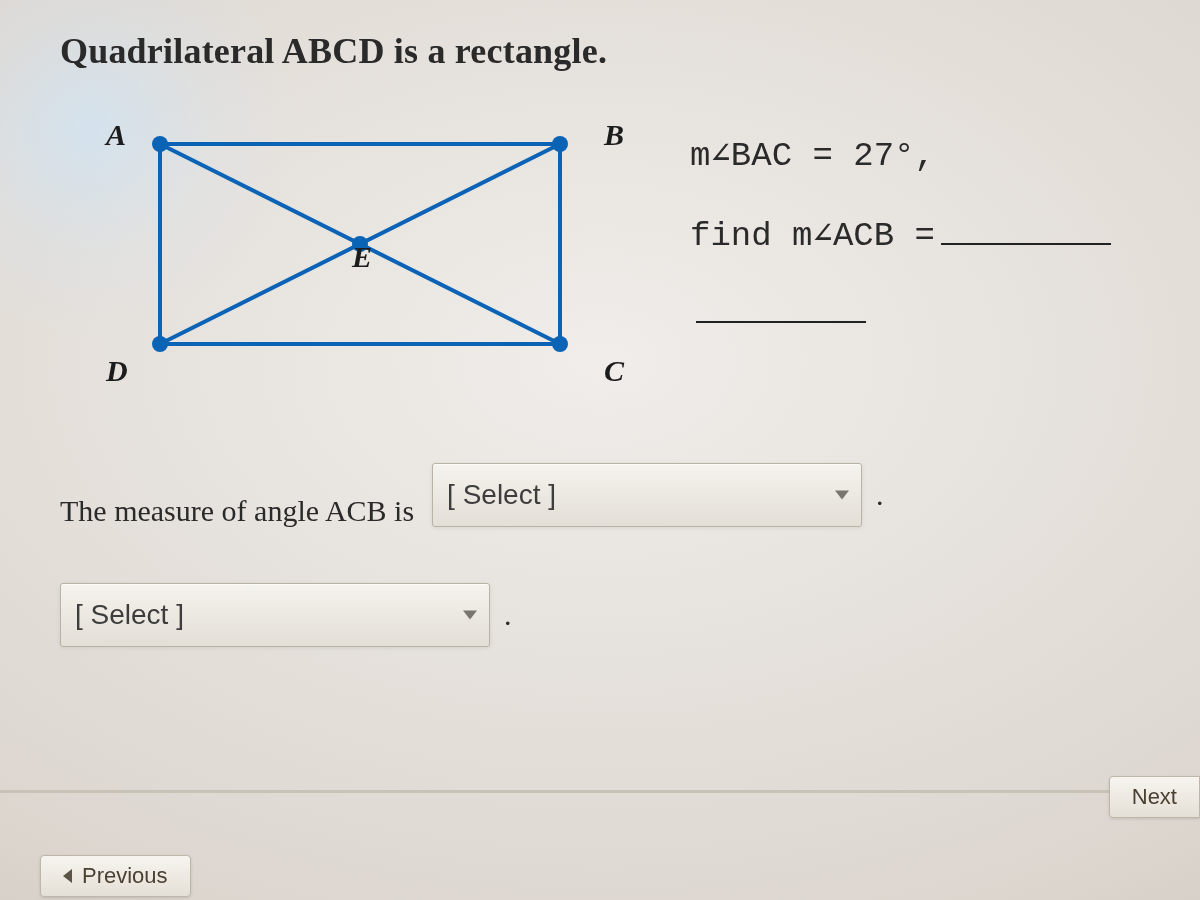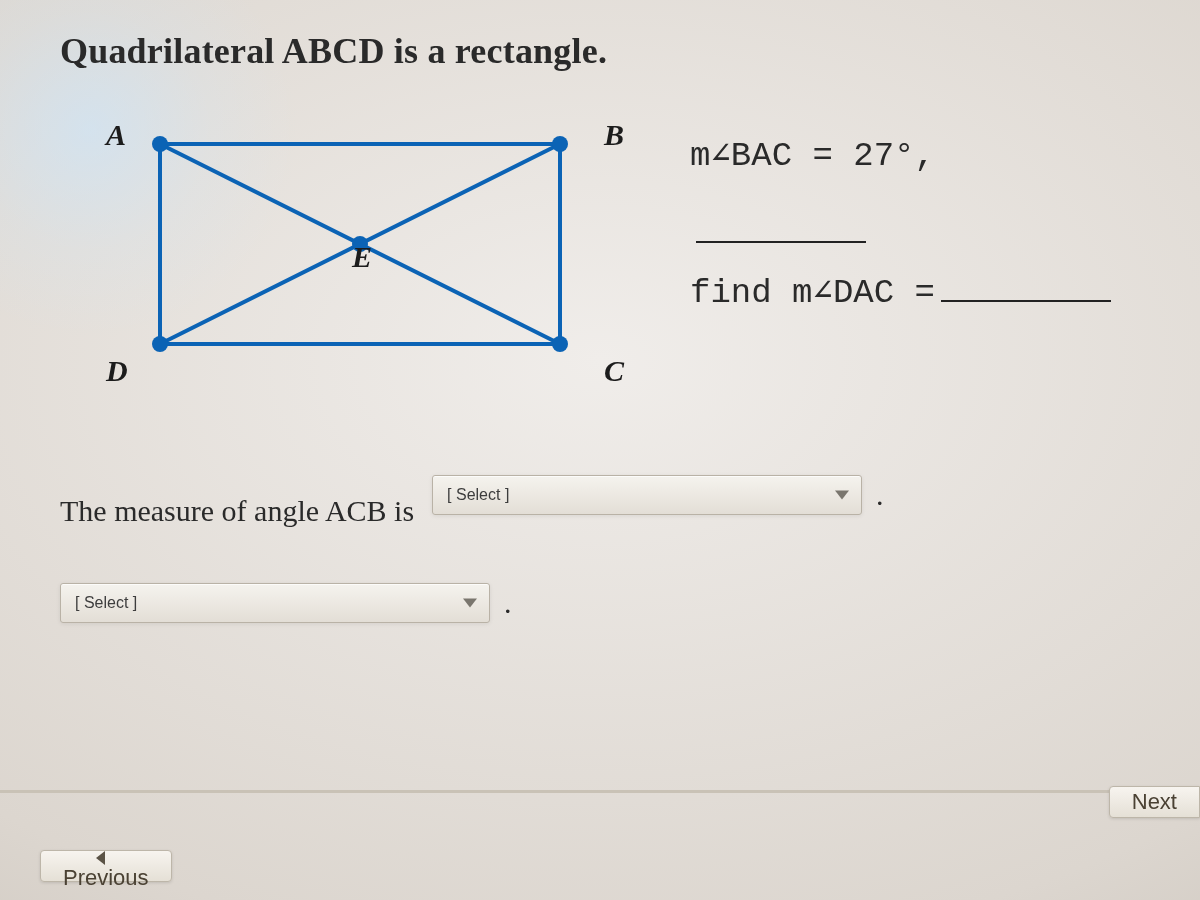--- a/index.html
+++ b/index.html
@@ -60,25 +60,25 @@
     align-items: center;
     font-size: 30px;
     margin-bottom: 55px;
   }
   .qline .prompt { margin-right: 18px; margin-top: 32px; }
   .select {
     position: relative;
     display: inline-flex;
     align-items: center;
     width: 430px;
-    height: 40px;
+    height: 64px;
     background: linear-gradient(#f5f3ee, #e3ded6);
     border: 1px solid #b9b2a6;
     border-radius: 3px;
-    font-size: 16px;
+    font-size: 28px;
     font-family: Arial, Helvetica, sans-serif;
     color: #3d3d3d;
     padding: 0 14px;
     box-shadow: inset 0 1px 0 rgba(255,255,255,0.7), 0 1px 4px rgba(0,0,0,0.08);
   }
   .select .arrow {
     position: absolute;
     right: 12px;
     top: 50%;
     transform: translateY(-50%);
@@ -89,33 +89,33 @@
   }
   .period { margin-left: 14px; font-size: 30px; }
   .nav {
     position: absolute;
     bottom: 0; left: 0; right: 0;
     height: 110px;
     border-top: 3px solid #c9c2b6;
   }
   .btn {
     position: absolute;
-    height: 32px;
+    height: 42px;
     display: inline-flex;
     align-items: center;
     padding: 0 22px;
     background: linear-gradient(#f7f4ef, #e5e0d6);
     border: 1px solid #bdb6a9;
     border-radius: 4px;
     font-family: Arial, Helvetica, sans-serif;
     font-size: 22px;
     color: #4a4133;
     box-shadow: 0 1px 3px rgba(0,0,0,0.12);
   }
-  .btn-prev { left: 40px; bottom: 18px; flex-direction: column; }
+  .btn-prev { left: 40px; bottom: 3px; }
   .btn-next { right: 0px; bottom: 82px; border-radius: 4px 0 0 4px; }
   .tri-left {
     width: 0; height: 0;
     border-top: 7px solid transparent;
     border-bottom: 7px solid transparent;
     border-right: 9px solid #5b5346;
     margin-right: 10px;
   }
 </style>
 </head>
@@ -146,24 +146,24 @@
       <span class="vlabel lblA">A</span>
       <span class="vlabel lblB">B</span>
       <span class="vlabel lblC">C</span>
       <span class="vlabel lblD">D</span>
       <span class="vlabel lblE">E</span>
     </div>
 
     <div class="given">
       <div class="row">m∠BAC = 27°,</div>
       <div class="row">
+        <span>find m∠ACB = </span>
         <span class="blank"></span>
       </div>
       <div class="row">
-        <span>find m∠DAC = </span>
         <span class="blank"></span>
       </div>
     </div>
 
   </div>
 
   <div class="qline">
     <span class="prompt">The measure of angle ACB is</span>
     <span class="select">
       <span>[ Select ]</span>

